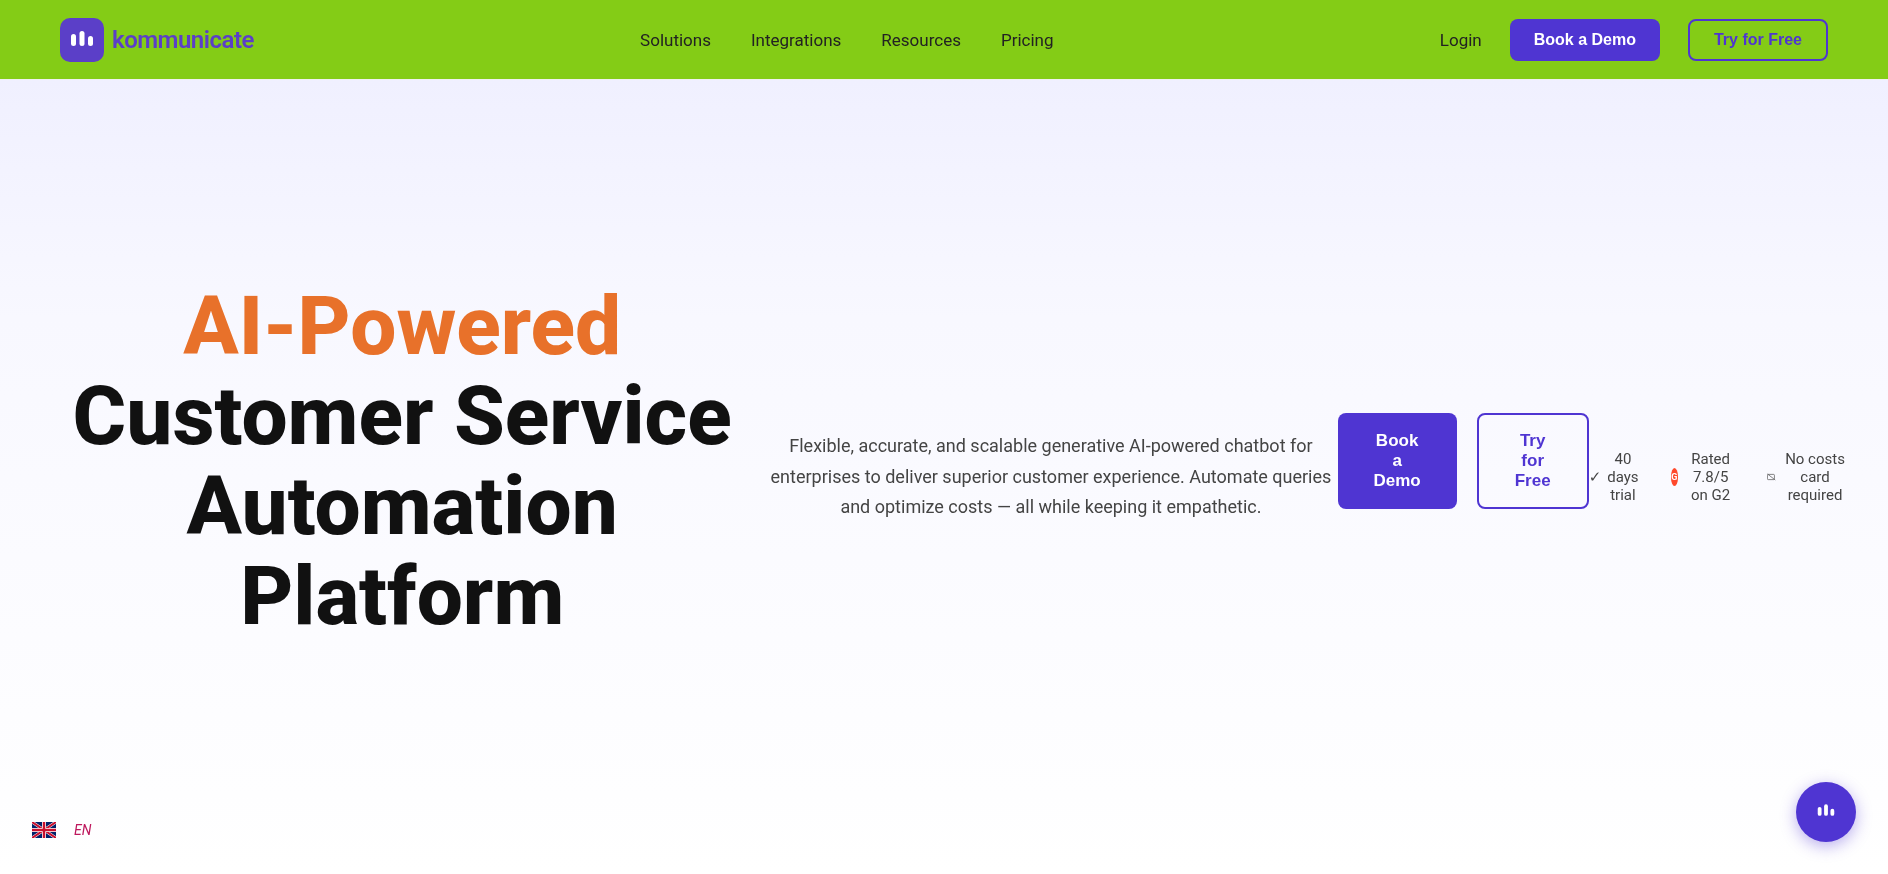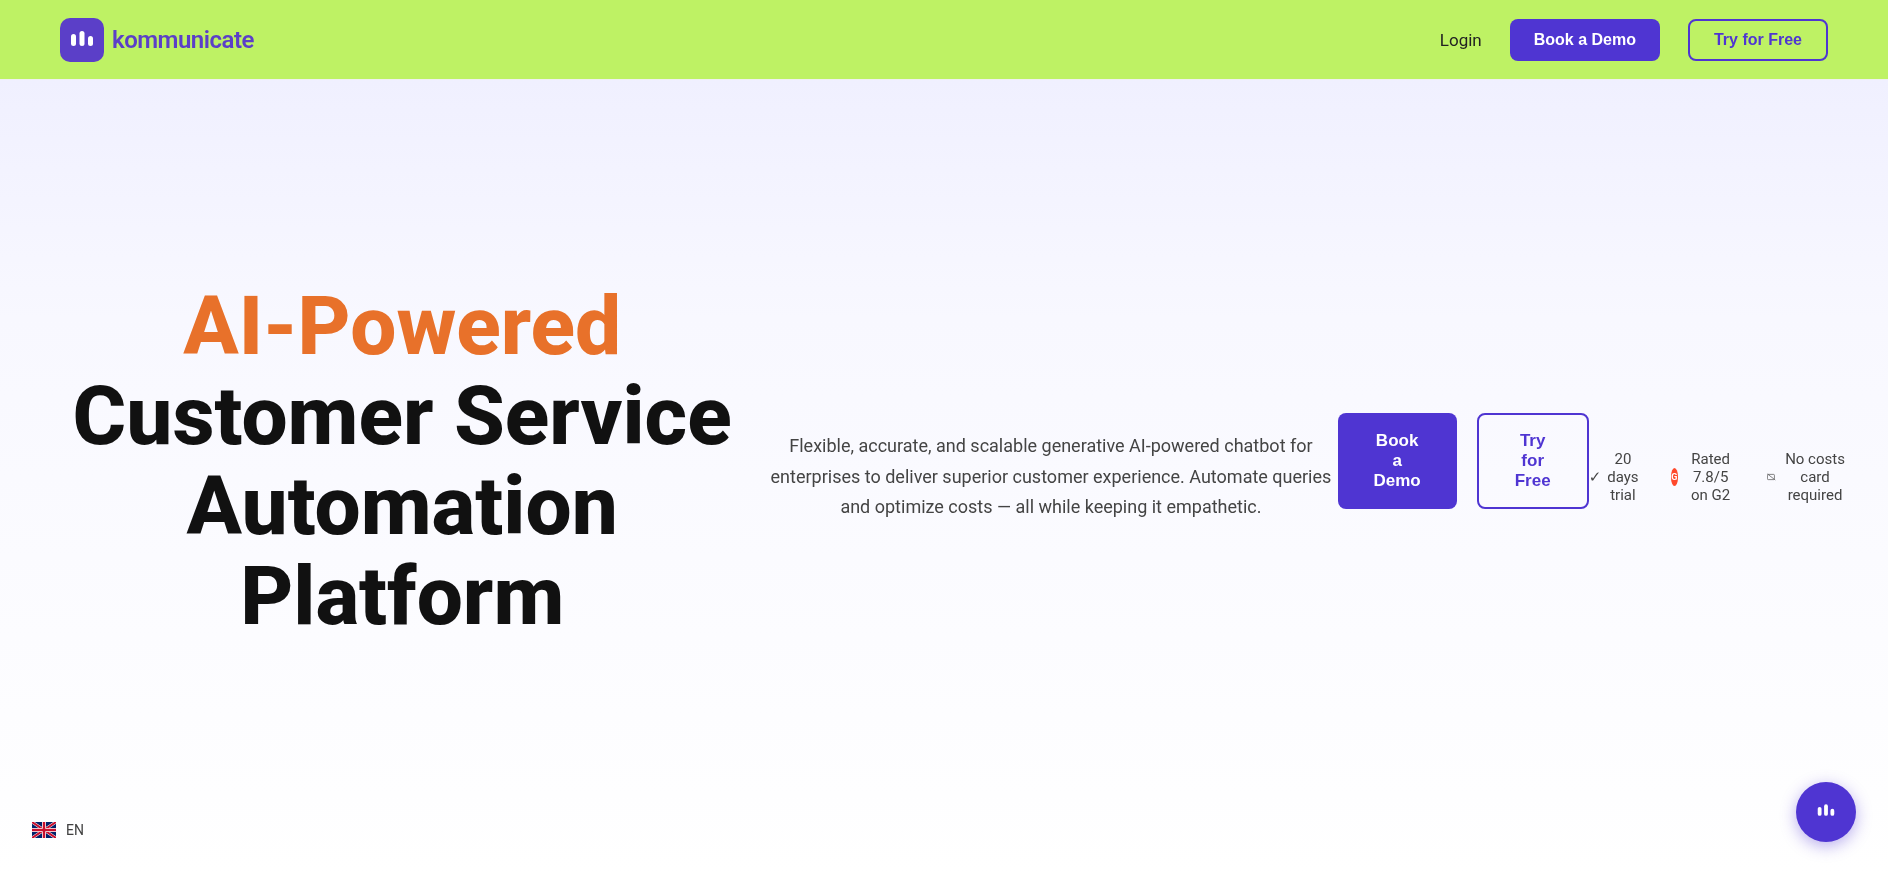--- a/index.html
+++ b/index.html
@@ -15,21 +15,21 @@
       overflow-x: hidden;
     }
 
     
     nav {
       display: flex;
       align-items: center;
       justify-content: space-between;
       padding: 0 60px;
       height: 80px;
-      background: #bef264;
+      background: #84cc16;
       border-bottom: 1px solid #f0f0f0;
       position: relative;
       z-index: 10;
     }
 
     .logo-area {
       display: flex;
       align-items: center;
       gap: 8px;
       text-decoration: none;
@@ -202,40 +202,55 @@
       box-shadow: 0 4px 16px rgba(79,53,210,0.4);
     }
 
     
     .lang-selector {
       position: fixed;
       bottom: 36px;
       left: 32px;
       display: flex;
       align-items: center;
-      gap: 10px;
+      gap: 18px;
       font-size: 14px;
-      color: #404040;
-      cursor: pointer;
+      color: #be185d;
+      cursor: pointer;
+      font-style: italic;
     }
   </style>
 </head>
 <body>
 
 <nav>
   <a class="logo-area" href="#">
     <svg class="logo-icon" viewBox="0 0 44 44" fill="none" xmlns="http://www.w3.org/2000/svg">
       <rect width="44" height="44" rx="10" fill="#5b3fc8"></rect>
       <rect x="11" y="16" width="5" height="12" rx="2.5" fill="white"></rect>
       <rect x="19.5" y="13" width="5" height="15" rx="2.5" fill="white"></rect>
       <rect x="28" y="18" width="5" height="10" rx="2.5" fill="white"></rect>
     </svg>
     <span class="logo-text">kommunicate</span>
   </a>
 
+  <ul class="nav-links">
+    <li>
+      <a href="#">Solutions</a>
+    </li>
+    <li>
+      <a href="#">Integrations</a>
+    </li>
+    <li>
+      <a href="#">Resources</a>
+    </li>
+    <li>
+      <a href="#">Pricing</a>
+    </li>
+  </ul>
 
   <div class="nav-actions">
     <a href="#" class="nav-login">Login</a>
     <button class="btn-book-demo-nav">Book a Demo</button>
     <button class="btn-try-free-nav">Try for Free</button>
   </div>
 </nav>
 
 <section class="hero">
   <h1 class="hero-title">
@@ -245,21 +260,21 @@
   <p class="hero-subtitle">Flexible, accurate, and scalable generative AI-powered chatbot for enterprises to deliver superior customer experience. Automate queries and optimize costs — all while keeping it empathetic.</p>
 
   <div class="hero-buttons">
     <button class="btn-book-demo-hero">Book a Demo</button>
     <button class="btn-try-free-hero">Try for Free</button>
   </div>
 
   <div class="hero-badges">
     <div class="hero-badge">
       <span style="font-size:15px; color:#444;">✓</span>
-      <span>20 days trial</span>
+      <span>40 days trial</span>
     </div>
     <div class="hero-badge">
       <span class="badge-g2">G</span>
       <span>Rated 7.8/5 on G2</span>
     </div>
     <div class="hero-badge">
       <svg width="20" height="16" viewBox="0 0 20 16" fill="none" xmlns="http://www.w3.org/2000/svg">
         <rect x="1" y="2" width="16" height="12" rx="2" stroke="#444" stroke-width="1.5" fill="none"></rect>
         <line x1="1" y1="1" x2="19" y2="15" stroke="#444" stroke-width="1.5"></line>
       </svg>

